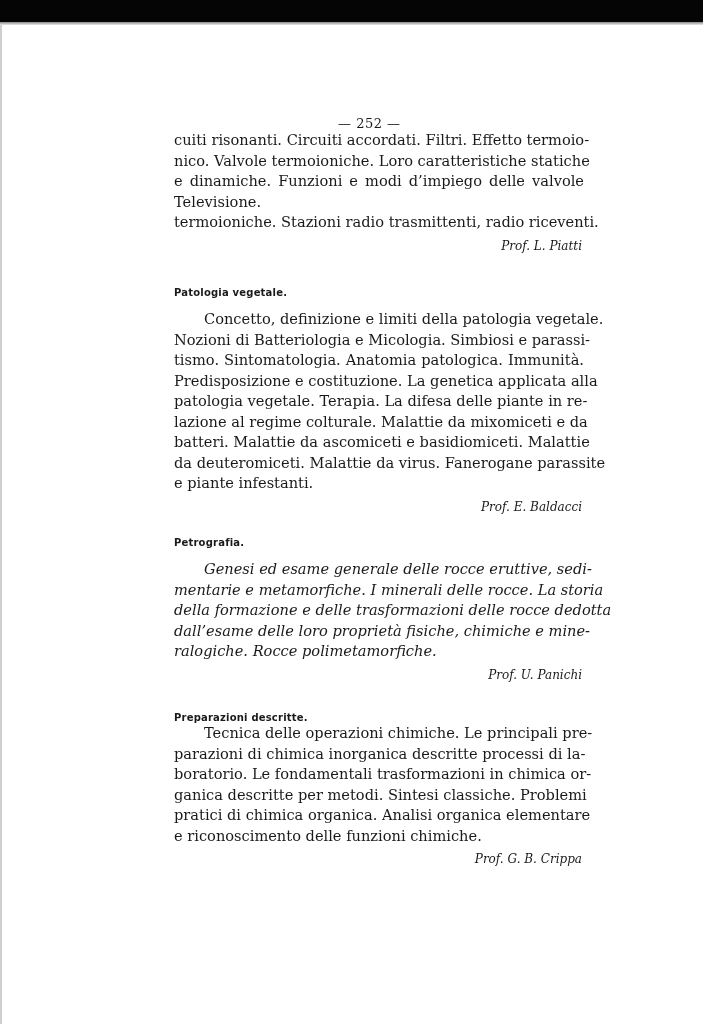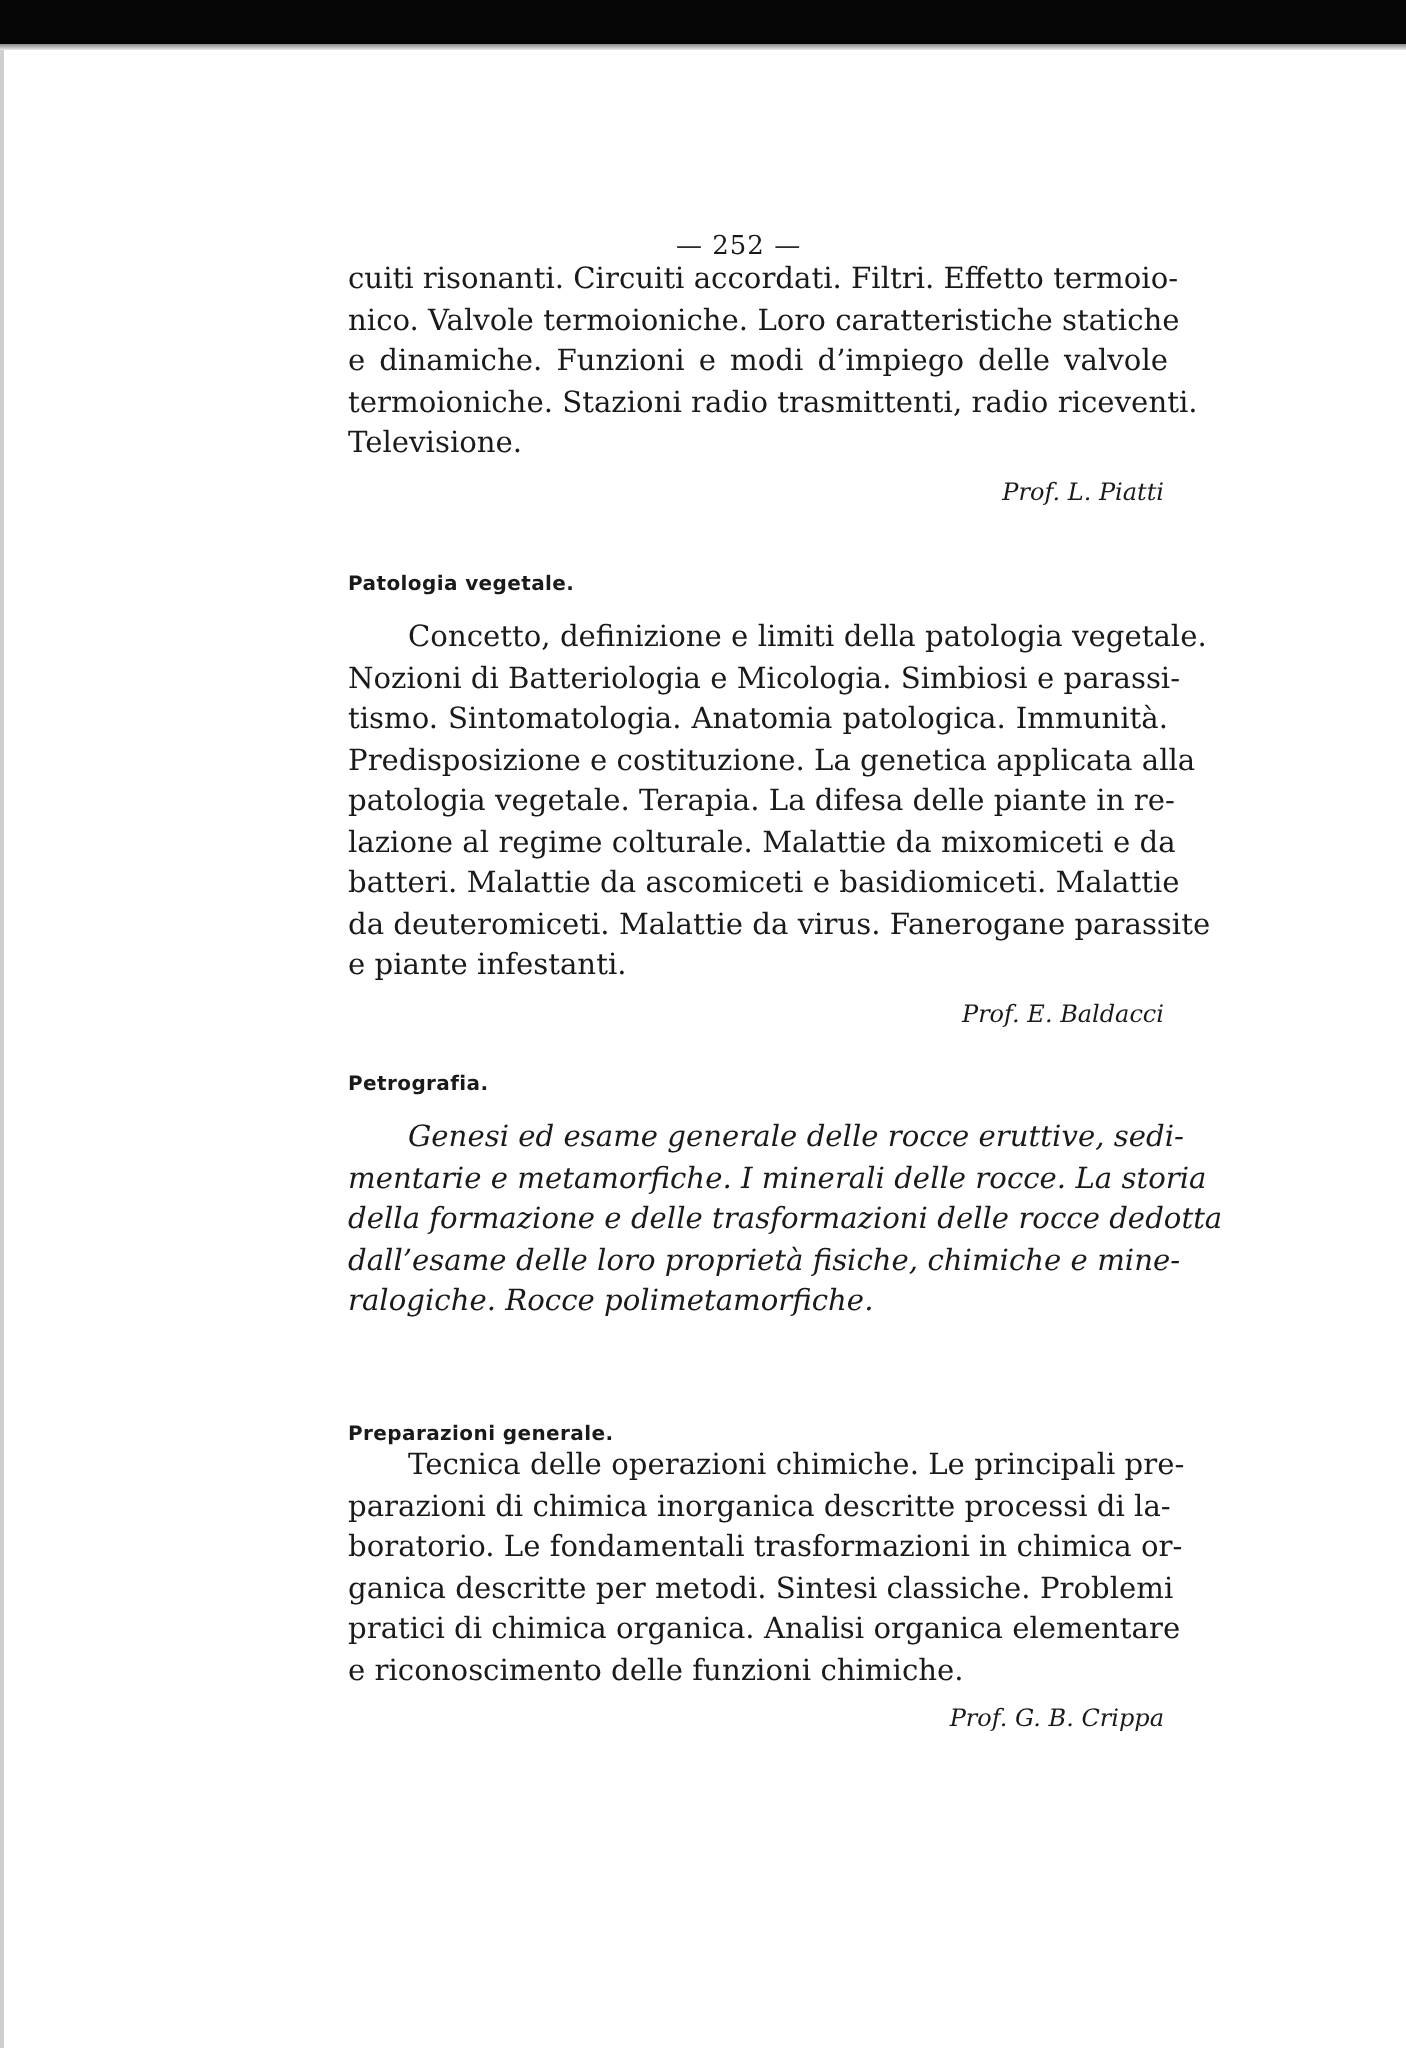--- a/index.html
+++ b/index.html
@@ -85,22 +85,22 @@
 <div class="scan-top-edge"></div>
 <div class="scan-left-edge"></div>
 
 <div class="page-number">— 252 —</div>
 
 <div class="block" style="top:130px;">
   <p class="para">
     <span class="line">cuiti risonanti. Circuiti accordati. Filtri. Effetto termoio-</span>
     <span class="line">nico. Valvole termoioniche. Loro caratteristiche statiche</span>
     <span class="line">e dinamiche. Funzioni e modi d’impiego delle valvole</span>
+    <span class="line last">Televisione.</span>
     <span class="line">termoioniche. Stazioni radio trasmittenti, radio riceventi.</span>
-    <span class="line last">Televisione.</span>
   </p>
   <p class="signature" style="margin-top:6px;">Prof. L. Piatti</p>
 </div>
 
 <div class="block" style="top:287px;">
   <h2 class="heading">Patologia vegetale.</h2>
   <p class="para" style="margin-top:11px;">
     <span class="line indent">Concetto, definizione e limiti della patologia vegetale.</span>
     <span class="line">Nozioni di Batteriologia e Micologia. Simbiosi e parassi-</span>
     <span class="line">tismo. Sintomatologia. Anatomia patologica. Immunità.</span>
@@ -116,24 +116,25 @@
 
 <div class="block" style="top:537px;">
   <h2 class="heading">Petrografia.</h2>
   <p class="para" style="margin-top:11px;font-style:italic;">
     <span class="line indent">Genesi ed esame generale delle rocce eruttive, sedi-</span>
     <span class="line">mentarie e metamorfiche. I minerali delle rocce. La storia</span>
     <span class="line">della formazione e delle trasformazioni delle rocce dedotta</span>
     <span class="line">dall’esame delle loro proprietà fisiche, chimiche e mine-</span>
     <span class="line last">ralogiche. Rocce polimetamorfiche.</span>
   </p>
+  <p class="signature" style="margin-top:6px;">Prof. U. Panichi</p>
 </div>
 
 <div class="block" style="top:712px;">
-  <h2 class="heading">Preparazioni generale.</h2>
+  <h2 class="heading">Preparazioni descritte.</h2>
   <p class="para" style="">
     <span class="line indent">Tecnica delle operazioni chimiche. Le principali pre-</span>
     <span class="line">parazioni di chimica inorganica descritte processi di la-</span>
     <span class="line">boratorio. Le fondamentali trasformazioni in chimica or-</span>
     <span class="line">ganica descritte per metodi. Sintesi classiche. Problemi</span>
     <span class="line">pratici di chimica organica. Analisi organica elementare</span>
     <span class="line last">e riconoscimento delle funzioni chimiche.</span>
   </p>
   <p class="signature" style="margin-top:6px;">Prof. G. B. Crippa</p>
 </div>

